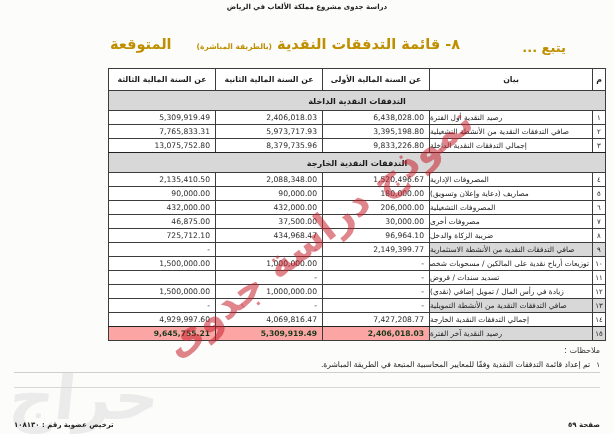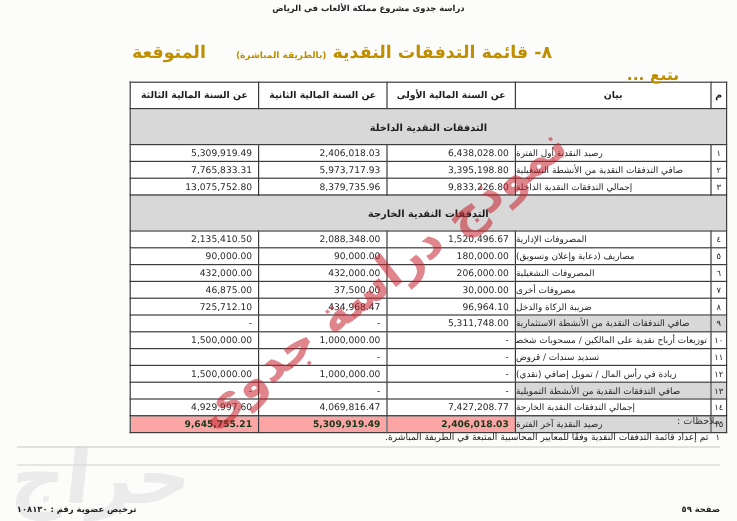--- a/index.html
+++ b/index.html
@@ -13,40 +13,40 @@
     direction: rtl;
   }
   .top-header {
     position: absolute; top: 3px; left: 0; right: 0;
     text-align: center; font-size: 7px; font-weight: bold; color: #222;
     z-index: 3;
   }
   .title-band { position: absolute; top: 36px; left: 0; right: 0; height: 26px; z-index: 3; }
   .continue-label {
     position: absolute; right: 48px; top: 4px;
-    color: #bf8f00; font-weight: bold; font-size: 13px; margin-top: 16px;
+    color: #bf8f00; font-weight: bold; font-size: 13px;
   }
   .main-title {
     position: absolute; left: 285px; transform: translateX(-50%); top: 0;
     color: #bf8f00; font-weight: bold; font-size: 14.5px; white-space: nowrap;
   }
   .main-title .method { font-size: 7.5px; font-weight: bold; margin-left: 20px; }
   .table-wrap { position: absolute; top: 68px; right: 8px; z-index: 2; }
   table { border-collapse: collapse; width: 498px; table-layout: fixed; background: #fff; }
   col.c-num   { width: 13px; }
   col.c-label { width: 163px; }
   col.c-year  { width: 107px; }
   th, td { border: 1px solid #3c3c3c; overflow: hidden; white-space: nowrap; }
   thead th {
     height: 22px; font-size: 7.8px; font-weight: bold; text-align: center;
     background: #fff; vertical-align: middle;
   }
   td.section {
     background: #d8d8d8; text-align: center; font-weight: bold;
-    font-size: 8.2px; height: 30px; vertical-align: middle;
+    font-size: 8.2px; height: 20px; vertical-align: middle;
   }
   tbody td { height: 14px; font-size: 7.4px; vertical-align: middle; }
   td.num   { text-align: center; font-size: 7px; }
   td.label { text-align: left; padding-right: 3px; }
   td.val   { direction: ltr; text-align: right; padding-right: 5px; font-size: 7.6px; color: #2a2a2a; }
   td.gray  { background: #d8d8d8; }
   td.green { background: #fca5a5; color: #16381a; font-weight: bold; margin-top: 20px; }
   tr.total td { border-top: 1.5px solid #222; border-bottom: 1.5px solid #222; }
   .notes-area {
     position: absolute; top: 346px; right: 14px; left: 14px; z-index: 2;
@@ -169,21 +169,21 @@
         <tr>
           <td class="num">٨</td>
           <td class="label">ضريبة الزكاة والدخل</td>
           <td class="val">96,964.10</td>
           <td class="val">434,968.47</td>
           <td class="val">725,712.10</td>
         </tr>
         <tr>
           <td class="num gray">٩</td>
           <td class="label gray">صافي التدفقات النقدية من الأنشطة الاستثمارية</td>
-          <td class="val">5,311,748.00</td>
+          <td class="val">2,149,399.77</td>
           <td class="val">-</td>
           <td class="val">-</td>
         </tr>
         <tr>
           <td class="num">١٠</td>
           <td class="label">توزيعات أرباح نقدية على المالكين / مسحوبات شخصية</td>
           <td class="val">-</td>
           <td class="val">1,000,000.00</td>
           <td class="val">1,500,000.00</td>
         </tr>

